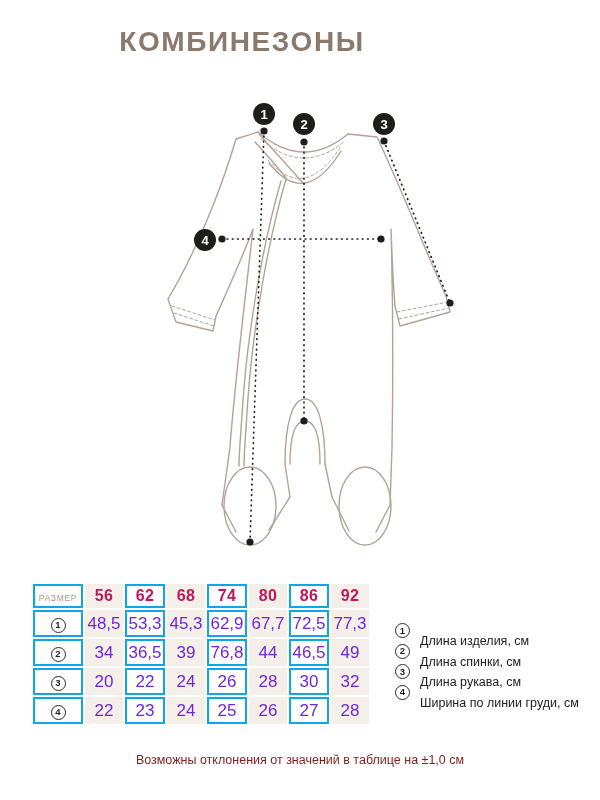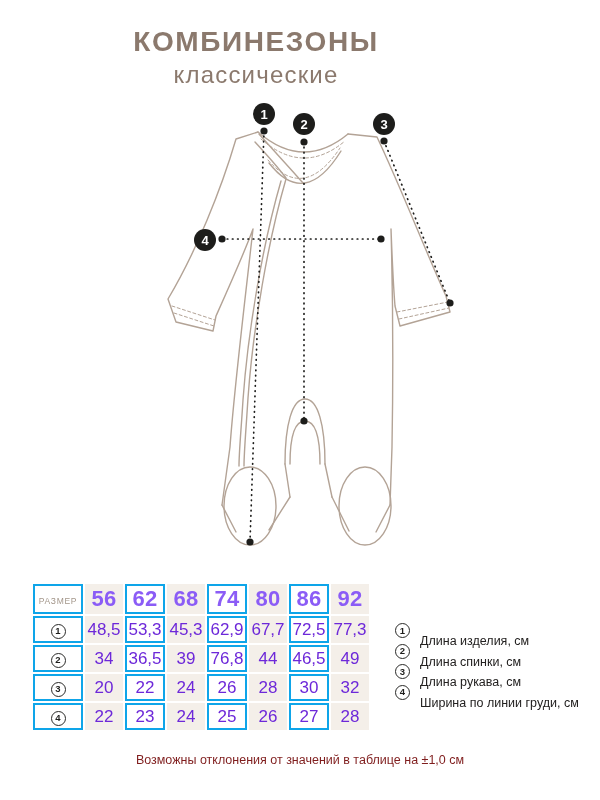--- a/index.html
+++ b/index.html
@@ -4,40 +4,40 @@
 <style>
   html,body { margin:0; padding:0; background:#ffffff; }
   .page {
     position:relative; width:600px; height:800px; background:#ffffff;
     font-family:"Liberation Sans", sans-serif; overflow:hidden;
   }
   
   .logo { position:absolute; left:30px; top:30px; width:90px; }
   .logo-main { font-size:34px; line-height:1.1; color:#8d7c72; font-weight:400; letter-spacing:1px; }
   .logo-sub { font-size:8.5px; color:#b9ada2; text-align:right; letter-spacing:0.4px; margin-top:-2px; }
-  .title-block { position:absolute; left:0; top:26px; width:484px; text-align:center; color:#8b796d;padding-left:14px; }
+  .title-block { position:absolute; left:0; top:26px; width:484px; text-align:center; color:#8b796d; }
   .title { font-size:28px; font-weight:bold; letter-spacing:1.6px; }
   .subtitle { font-size:24px; font-weight:normal; letter-spacing:1.2px; margin-top:3px; }
   
   .diagram-svg { position:absolute; left:135px; top:95px; width:330px; height:460px; }
   
   table.size-table {
     position:absolute; left:31px; top:582px;
     border-collapse:separate; border-spacing:2px;
   }
   .size-table td { text-align:center; vertical-align:middle; padding:0; }
   td.c-label { width:46px; }
   td.c-data  { width:36px; }
   tr.r-size td { height:20px; }
   tr.r-age td  { height:25px; }
   tr.r-data td { height:23px; }
   td.plain { background:#ffffff; border:2px solid #0ea5e9; }
   td.beige { background:#f4efe9; border:1px solid #f4efe9; }
   .row-head { font-size:8.5px; color:#a3968a; letter-spacing:0.7px; line-height:1.25; }
-  .size-val { font-size:22px; font-weight:bold; color:#8b5cf6; letter-spacing:0.3px; }
+  .size-val { font-size:16px; font-weight:bold; color:#be185d; letter-spacing:0.3px; }
   .age-val  { font-size:12px; color:#a89d93; }
   .data-val { font-size:17px; color:#6d28d9; }
   .circ {
     display:inline-flex; width:15px; height:15px; box-sizing:border-box;
     border:1.2px solid #2a2a28; border-radius:50%;
     align-items:center; justify-content:center;
     font-size:9.5px; font-weight:bold; color:#1e1e1c; line-height:1;
   }
   
   .legend { position:absolute; left:395px; top:623px; }
@@ -50,21 +50,20 @@
     font-size:12.5px; color:#7f1d1d;
   }
 </style>
 </head>
 <body>
 
 <div class="page">
 
   <div class="title-block">
     <div class="title">КОМБИНЕЗОНЫ</div>
-    <div class="subtitle">классические</div>
   </div>
 
   <svg class="diagram-svg" viewBox="135 95 330 460" xmlns="http://www.w3.org/2000/svg">
 
     <g stroke="#b3a396" stroke-width="1.4" fill="none" stroke-linecap="round" stroke-linejoin="round">
 
       <path d="M 258 132 L 236 139 C 221 190 196 252 168 299 L 176 322 L 213 331 L 216 316 C 229 287 243 256 253 229 C 245 300 234 390 230 447 L 222 505"></path>
 
       <path d="M 348 134 L 377 137 C 402 190 425 250 446 296 L 450 312 L 400 326 L 395 306 C 393 282 392 254 391 229 C 393 300 393 390 392 447 L 390 505"></path>
 

